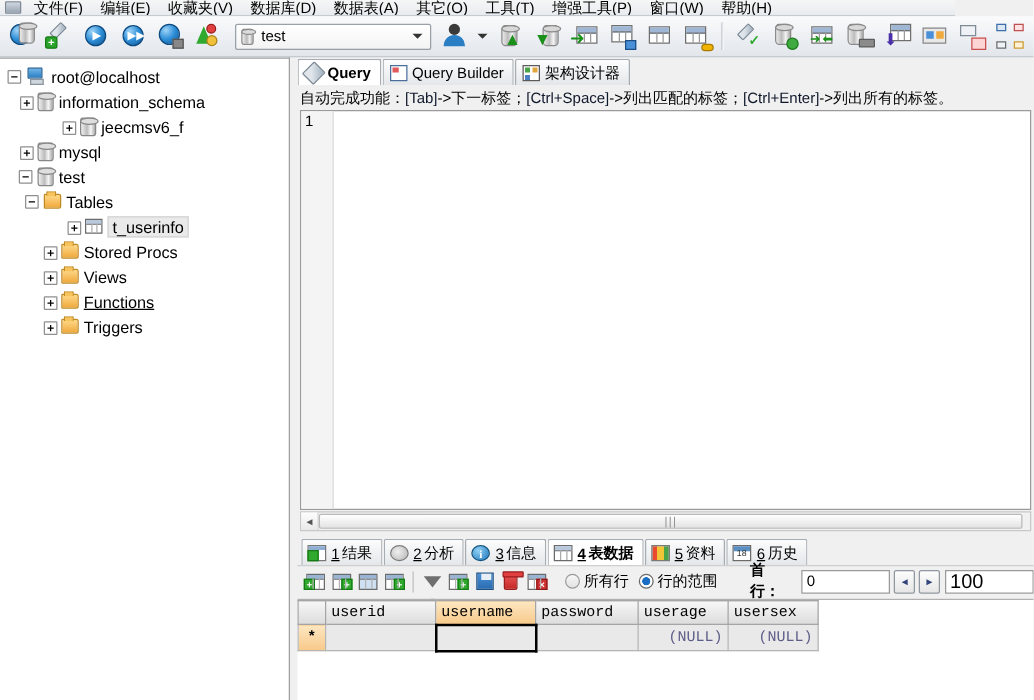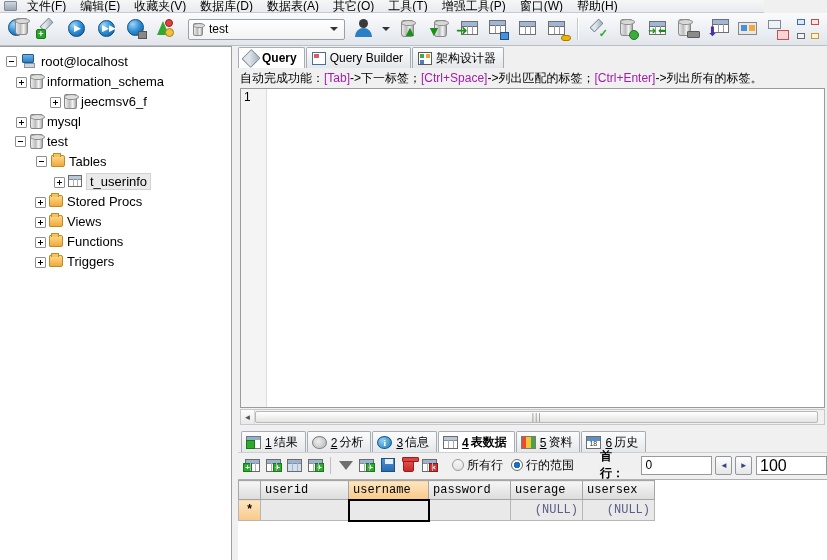--- a/index.html
+++ b/index.html
@@ -180,21 +180,21 @@
   .ti-sd{background:#fff;border:1px solid #5a5a5a;}
   .ti-sd:after{content:"";position:absolute;left:1px;top:1px;width:4px;height:4px;background:#49a349;
     box-shadow:6px 0 0 #e0a63c, 0 6px 0 #4a7fc4;}
 
   
   .hintline {
     position:absolute; left:0; top:23px; width:589px; height:18px;
     font-size:12px; color:#000; white-space:nowrap; padding-left:2px; line-height:18px;
     background:#f0f0f0;
   }
-  .hintline .blue { color:#a21caf; }
+  .hintline .blue { color:#0f172a; }
 
   
   .editor {
     position:absolute; left:2px; top:42px; width:585px; height:320px;
     background:#ffffff; border:1px solid #9a9a9a; overflow:hidden;
     font-family:"Liberation Mono","DejaVu Sans Mono",monospace; font-size:12.5px;
   }
   .gutter {
     position:absolute; left:0; top:0; width:26px; height:100%;
     background:#f4f4f4; border-right:1px solid #dcdcdc;
@@ -522,42 +522,42 @@
         <span class="exp plus"></span>
         <span class="ico-db"></span>
         <span class="tlabel">mysql</span>
       </div>
       <div class="trow" style="padding-left:15px;">
         <span class="exp"></span>
         <span class="ico-db"></span>
         <span class="tlabel">test</span>
       </div>
 
-      <div class="trow" style="padding-left:36px;">
+      <div class="trow" style="padding-left:20px;">
         <span class="exp"></span>
         <span class="ico-folder"></span>
         <span class="tlabel">Tables</span>
       </div>
       <div class="trow" style="padding-left:53px;">
         <span class="exp plus"></span>
         <span class="ico-table"></span>
         <span class="tlabel sel">t_userinfo</span>
       </div>
 
       <div class="trow" style="padding-left:34px;">
         <span class="exp plus"></span>
         <span class="ico-folder"></span>
         <span class="tlabel">Stored Procs</span>
       </div>
       <div class="trow" style="padding-left:34px;">
         <span class="exp plus"></span>
         <span class="ico-folder"></span>
         <span class="tlabel">Views</span>
       </div>
-      <div class="trow" style="padding-left:34px;">
+      <div class="trow" style="padding-left:34px;text-decoration:underline;">
         <span class="exp plus"></span>
         <span class="ico-folder"></span>
         <span class="tlabel">Functions</span>
       </div>
       <div class="trow" style="padding-left:34px;">
         <span class="exp plus"></span>
         <span class="ico-folder"></span>
         <span class="tlabel">Triggers</span>
       </div>
 

